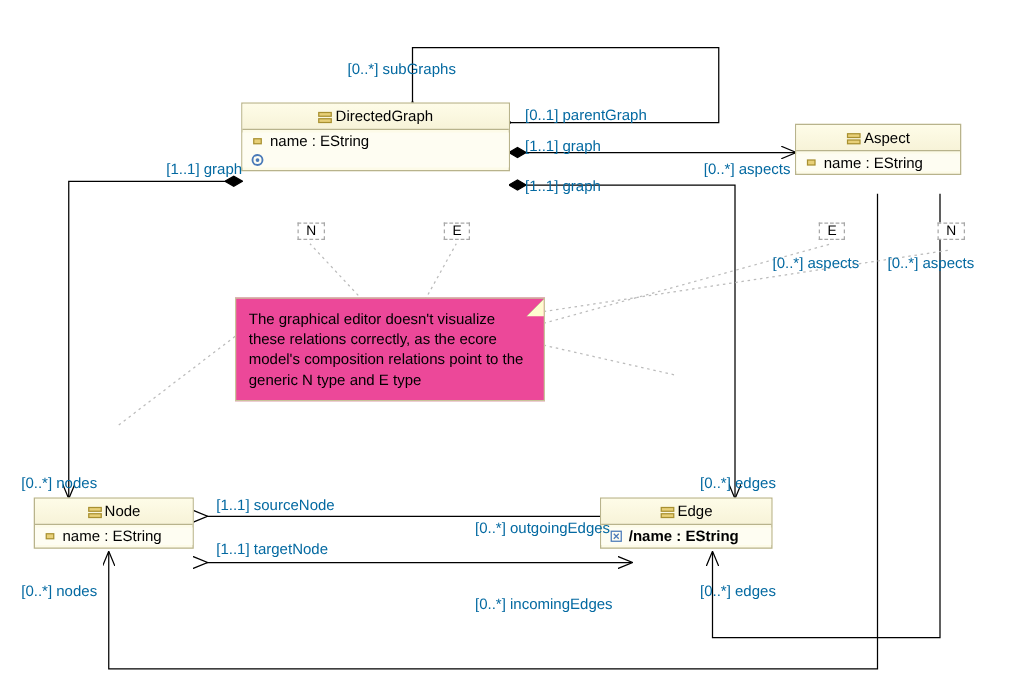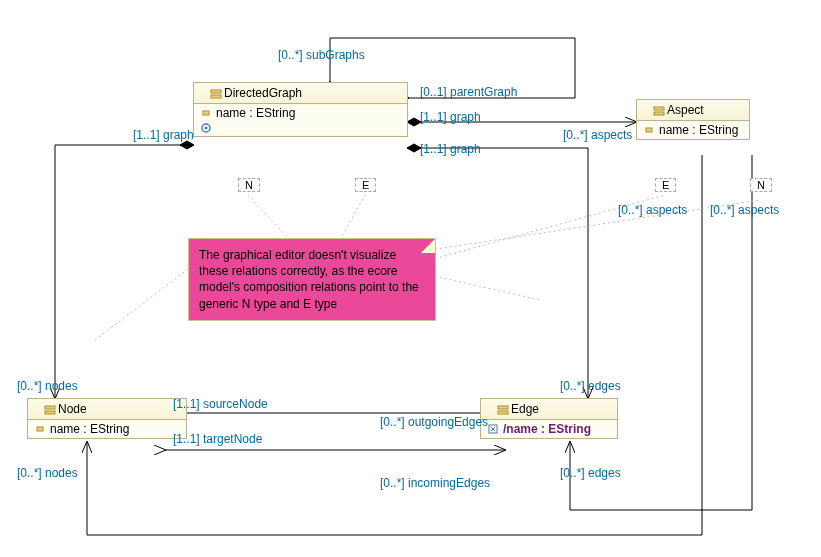--- a/index.html
+++ b/index.html
@@ -13,21 +13,21 @@
     position: relative;
     overflow: hidden;
   }
   .class-box {
     position: absolute;
     background: #fdfbe8;
     border: 1px solid #b8b38c;
     z-index: 10;
   }
   .class-title {
-    text-align: left;
+    text-align: center;
     padding: 3px 16px;
     border-bottom: 1px solid #b8b38c;
     background: linear-gradient(#fefce8, #f7f3d8);
   }
   .class-body {
     padding: 0 6px;
     background: #fefdf2;
   }
   .attr-row { display: flex; align-items: center; gap: 4px; margin: 2px 0;}
   .tiny-icon {
@@ -67,21 +67,21 @@
     pointer-events: none;
   }
   .label {
     position: absolute;
     font-size: 12px;
     color: #0369a1;
     z-index: 12;
     white-space: nowrap;
     background: transparent;
   }
-  .derived { font-weight: bold; color: #701a75; text-align: center; }
+  .derived { font-weight: bold; color: #000000; text-align: center; }
 </style>
 </head>
 <body>
 
 <svg class="connector">
   <defs>
     <marker id="arrow" markerWidth="12" markerHeight="10" refX="11" refY="5" orient="auto">
       <path d="M0,0 L12,5 L0,10" fill="none" stroke="#000" stroke-width="1"></path>
     </marker>
     <marker id="diamond" markerWidth="14" markerHeight="10" refX="1" refY="5" orient="auto">
@@ -133,42 +133,42 @@
       <span class="tiny-icon"><svg width="12" height="12">
             <circle cx="6" cy="6" r="4" fill="none" stroke="#4a7ab8" stroke-width="1.5"></circle>
             <circle cx="6" cy="6" r="1.5" fill="#4a7ab8"></circle>
           </svg></span>
     </div>
   </div>
 </div>
 <div class="param-box" style="left:238px; top:178px;">N</div>
 <div class="param-box" style="left:355px; top:178px;">E</div>
 
-<div class="class-box" style="left:636px; top:99px; width:114px;">
+<div class="class-box" style="left:636px; top:99px; width:133px;">
   <div class="class-title">
     <span class="class-icon">
       <svg width="12" height="12">
           <rect x="1" y="2" width="10" height="3" fill="#e8d078" stroke="#a89030"></rect>
           <rect x="1" y="7" width="10" height="3" fill="#e8d078" stroke="#a89030"></rect>
         </svg>
     </span><span>Aspect</span>
   </div>
   <div class="class-body">
     <div class="attr-row">
       <span class="tiny-icon"><svg width="12" height="12">
             <rect x="3" y="4" width="6" height="4" fill="#e8d078" stroke="#a89030"></rect>
           </svg></span>
       <span>name : EString</span>
     </div>
   </div>
 </div>
 <div class="param-box" style="left:655px; top:178px;">E</div>
 <div class="param-box" style="left:750px; top:178px;">N</div>
 
-<div class="class-box" style="left:27px; top:398px; width:160px;">
+<div class="class-box" style="left:27px; top:398px; width:128px;">
   <div class="class-title">
     <span class="class-icon">
       <svg width="12" height="12">
           <rect x="1" y="2" width="10" height="3" fill="#e8d078" stroke="#a89030"></rect>
           <rect x="1" y="7" width="10" height="3" fill="#e8d078" stroke="#a89030"></rect>
         </svg>
     </span><span>Node</span>
   </div>
   <div class="class-body">
     <div class="attr-row">

